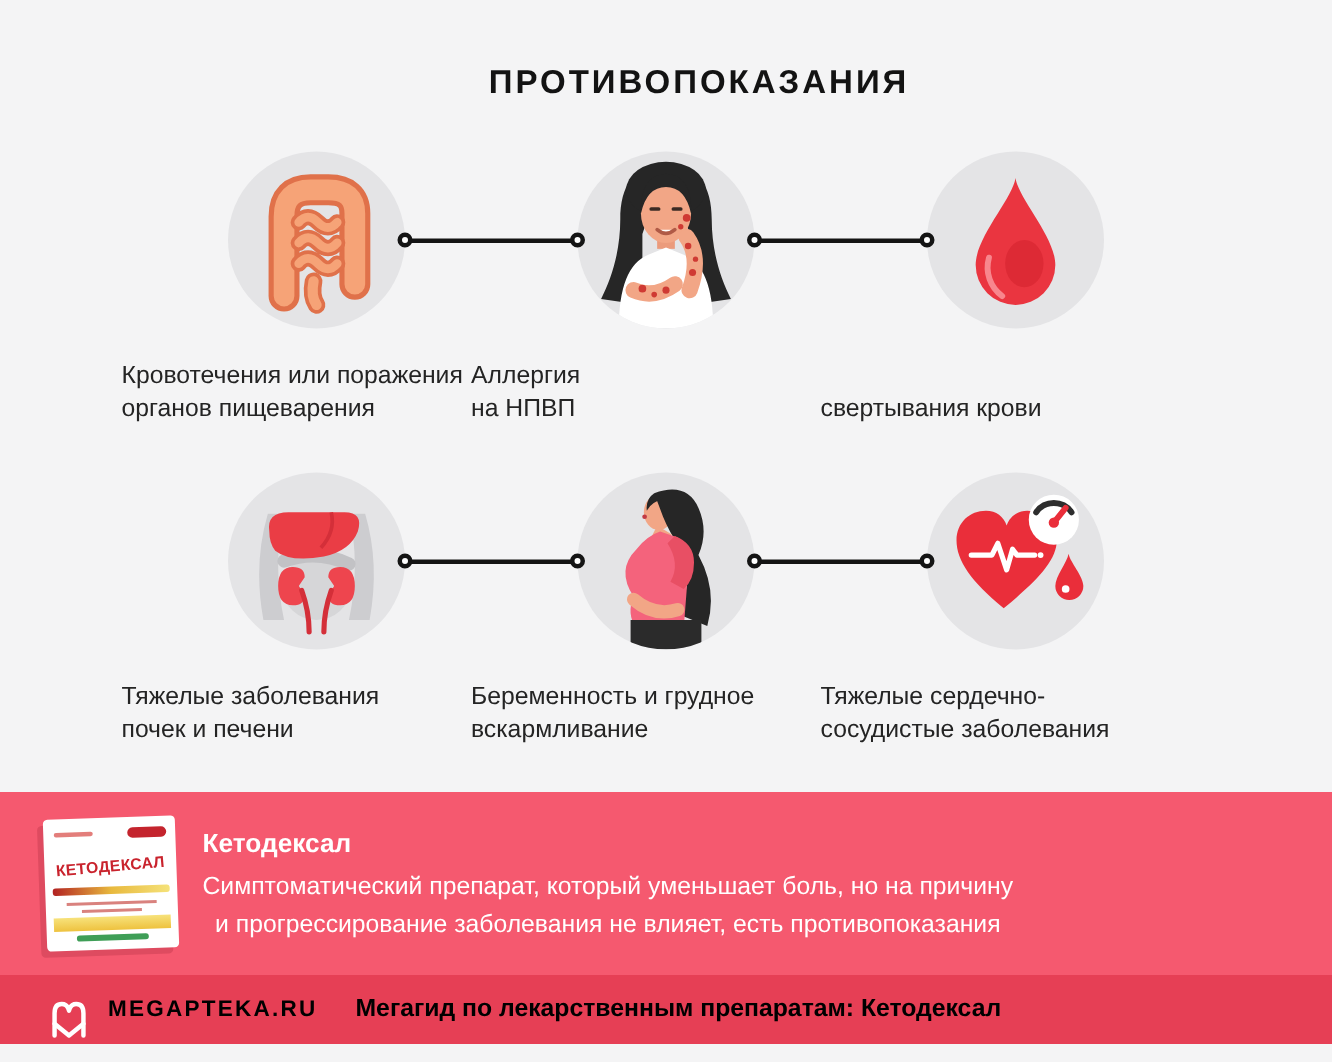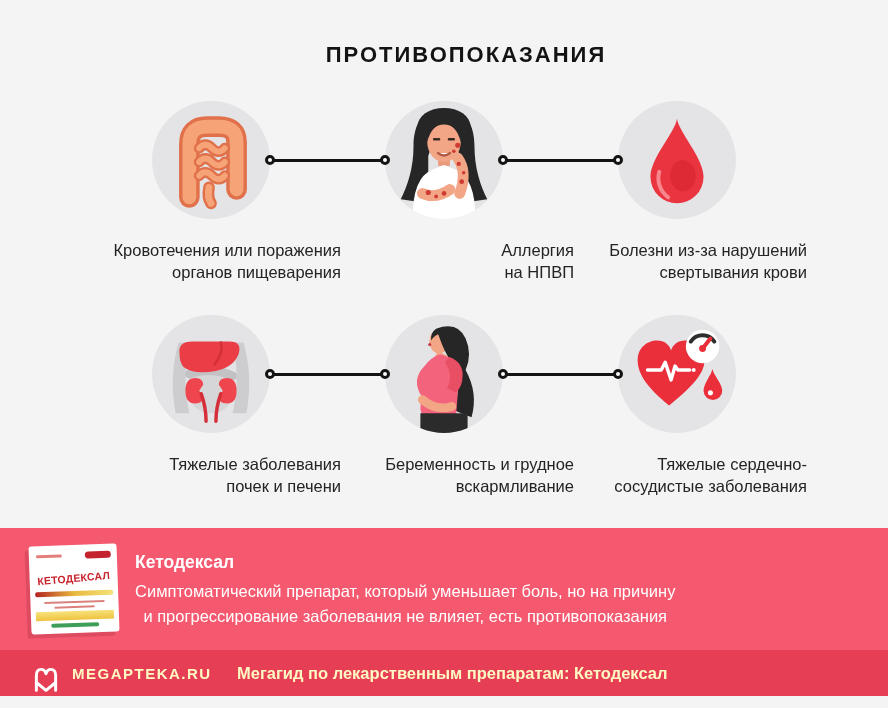--- a/index.html
+++ b/index.html
@@ -7,21 +7,21 @@
   .canvas {
     position:relative; width:888px; height:708px;
     background:#f4f4f5; overflow:hidden;
     font-family:"Liberation Sans", sans-serif;
   }
   .title {
     position:absolute; top:42px; left:0; width:100%;
     text-align:center; font-size:22px; font-weight:bold;
     letter-spacing:2px; color:#131313;padding-left:44px;
   }
-  .cell { position:absolute; width:260px; text-align:right; }
+  .cell { position:absolute; width:260px; text-align:left; }
   .cell.c1 { left:81px; }  .cell.c2 { left:314px; } .cell.c3 { left:547px; }
   .cell.r1 { top:101px; }  .cell.r2 { top:315px; }
   .circle {
     width:118px; height:118px; border-radius:50%;
     background:#e4e4e6; margin:0 auto; overflow:hidden;
   }
   .circle svg { display:block; width:118px; height:118px; }
   .caption {
     margin-top:20px; font-size:16.5px; line-height:22px; color:#242424;
   }
@@ -57,21 +57,21 @@
   .pkg-line1 { position:absolute; top:56px; left:14px; right:14px; height:2px; background:#d9827e; }
   .pkg-line2 { position:absolute; top:61px; left:24px; right:24px; height:2px; background:#d9827e; }
   .pkg-yellow { position:absolute; bottom:13px; left:5px; right:5px; height:9px; background:linear-gradient(180deg,#f7e27b,#eec23f); }
   .pkg-green  { position:absolute; bottom:6px; left:20px; right:20px; height:4px; background:#3f9e57; border-radius:2px; }
 
   .banner-title { position:absolute; left:135px; top:24px; font-size:17.5px; font-weight:bold; }
   .banner-desc  { position:absolute; left:135px; top:51px; font-size:16.5px; line-height:25px;text-align:center; }
 
   .footer {
     position:absolute; top:650px; left:0; width:100%; height:46px;
-    background:#e63f55; color:#fef9c3;text-align:center;
+    background:#e63f55; color:#000000;text-align:center;
   }
   .logo { position:absolute; left:30px; top:15px; width:32px; height:28px; }
   .footer-brand {
     position:absolute; left:72px; top:50%; transform:translateY(-50%);
     font-weight:bold; font-size:15px; letter-spacing:1.5px;
   }
   .footer-caption {
     position:absolute; left:237px; top:50%; transform:translateY(-50%);
     font-weight:bold; font-size:16.5px;
   }
@@ -134,21 +134,21 @@
 
   <div class="cell c3 r1">
     <div class="circle">
       <svg viewBox="0 0 120 120">
         <path d="M60 18 C58 32 33 58 33 77 a27 27 0 0 0 54 0 C87 58 62 32 60 18 Z" fill="#ea3540"></path>
         <ellipse cx="66" cy="76" rx="13" ry="16" fill="#dd2a35"></ellipse>
         <path d="M42 72 a24 24 0 0 0 9 26" stroke="#f8868d" stroke-width="4" fill="none" stroke-linecap="round"></path>
       </svg>
     </div>
     <div class="caption">
-      <span>Болезни из-за нарушений</span><br>
+      <br>
       <span>свертывания крови</span>
     </div>
   </div>
 
   <div class="cell c1 r2">
     <div class="circle">
       <svg viewBox="0 0 120 120">
         <path d="M27 28 Q17 62 24 100 L38 100 Q30 62 38 28 Z" fill="#cdcdd0"></path>
         <path d="M93 28 Q103 62 96 100 L82 100 Q90 62 82 28 Z" fill="#cdcdd0"></path>
         <ellipse cx="60" cy="78" rx="23" ry="22" fill="#d6d6d8"></ellipse>

